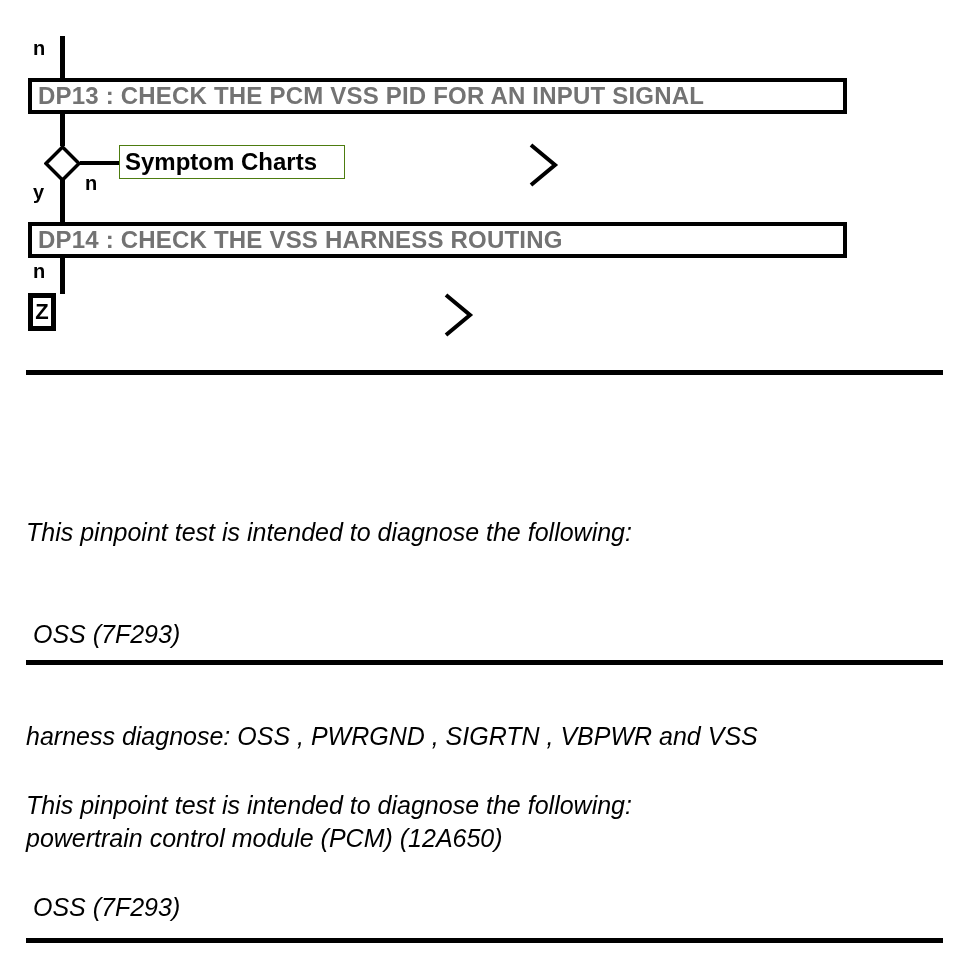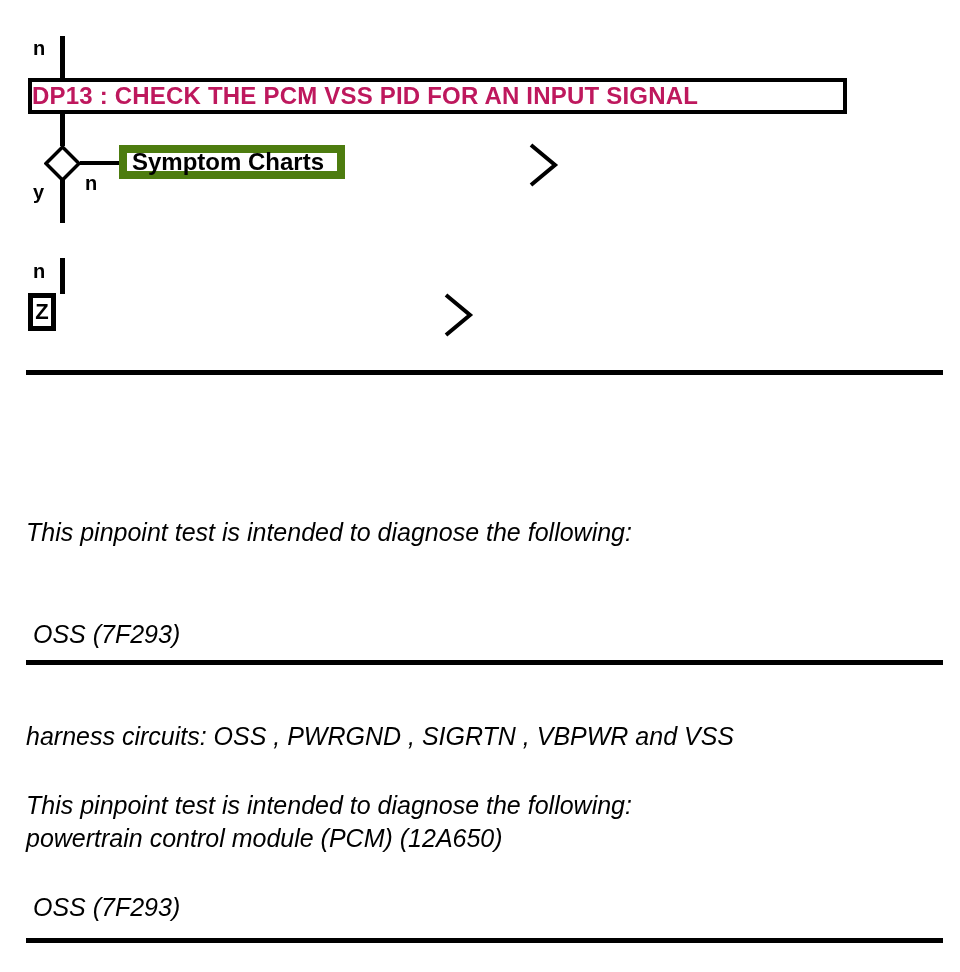--- a/index.html
+++ b/index.html
@@ -50,27 +50,28 @@
     background: #fff;
     display: flex;
     align-items: center;
   }
   .step-box .step-label {
     font-family: "Liberation Sans", sans-serif;
     font-weight: bold;
     font-size: 24px;
     letter-spacing: .2px;
     white-space: nowrap;
-    color: #be185d;
+    padding-left: 6px;
+    color: #737373;
   }
 
   .ref-box {
     position: absolute;
     box-sizing: border-box;
-    border: 8px solid #4d7c0f;
+    border: 1px solid #4d7c0f;
     background: #fff;
     display: flex;
     align-items: center;
   }
   .ref-box .ref-label {
     font-family: "Liberation Sans", sans-serif;
     font-weight: bold;
     font-size: 24px;
     white-space: nowrap;
     padding: 0 5px;
@@ -155,20 +156,23 @@
   </div>
 
   <div class="chevron" style="left:525px; top:140px; width:40px; height:50px;">
     <svg width="40" height="50" viewBox="0 0 40 50">
       <polyline points="6,5 30,25 6,45" fill="none" stroke="#000000" stroke-width="4"></polyline>
     </svg>
   </div>
 
   <div class="conn-v" style="left:60px; top:180px; height:43px;"></div>
 
+  <div class="step-box" style="left:28px; top:222px; width:819px; height:36px;">
+    <span class="step-label">DP14 : CHECK THE VSS HARNESS ROUTING</span>
+  </div>
 
   <div class="conn-v" style="left:60px; top:258px; height:36px;"></div>
   <div class="edge-label" style="left:33px; top:261px;">n</div>
 
   <div class="connector-box" style="left:28px; top:293px; width:28px; height:38px;">
     <span class="connector-label">Z</span>
   </div>
 
   <div class="chevron" style="left:440px; top:290px; width:40px; height:50px;">
     <svg width="40" height="50" viewBox="0 0 40 50">
@@ -176,21 +180,21 @@
     </svg>
   </div>
 
 </div>
 
 <div class="rule" style="top:370px;"></div>
 
 <div class="prose" style="top:447px;">
   <span class="line">This pinpoint test is intended to diagnose the following:</span>
   <span class="line"> OSS (7F293)</span>
-  <span class="line">harness circuits: OSS , PWRGND , SIGRTN , VBPWR and VSS</span>
+  <span class="line">harness diagnose: OSS , PWRGND , SIGRTN , VBPWR and VSS</span>
   <span class="line">powertrain control module (PCM) (12A650)</span>
 </div>
 
 <div class="rule" style="top:660px;"></div>
 
 <div class="prose" style="top:720px;">
   <span class="line">This pinpoint test is intended to diagnose the following:</span>
   <span class="line"> OSS (7F293)</span>
   
   

